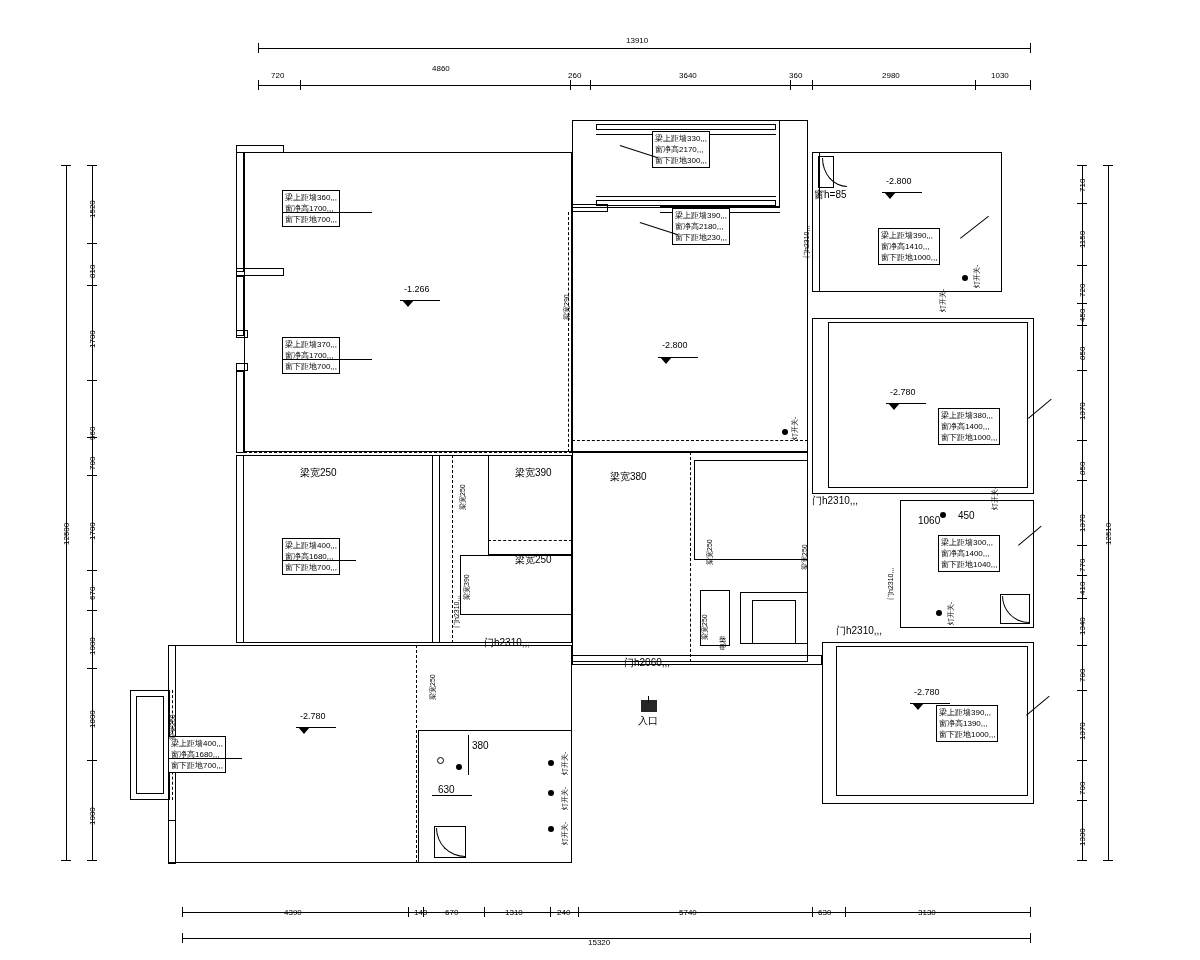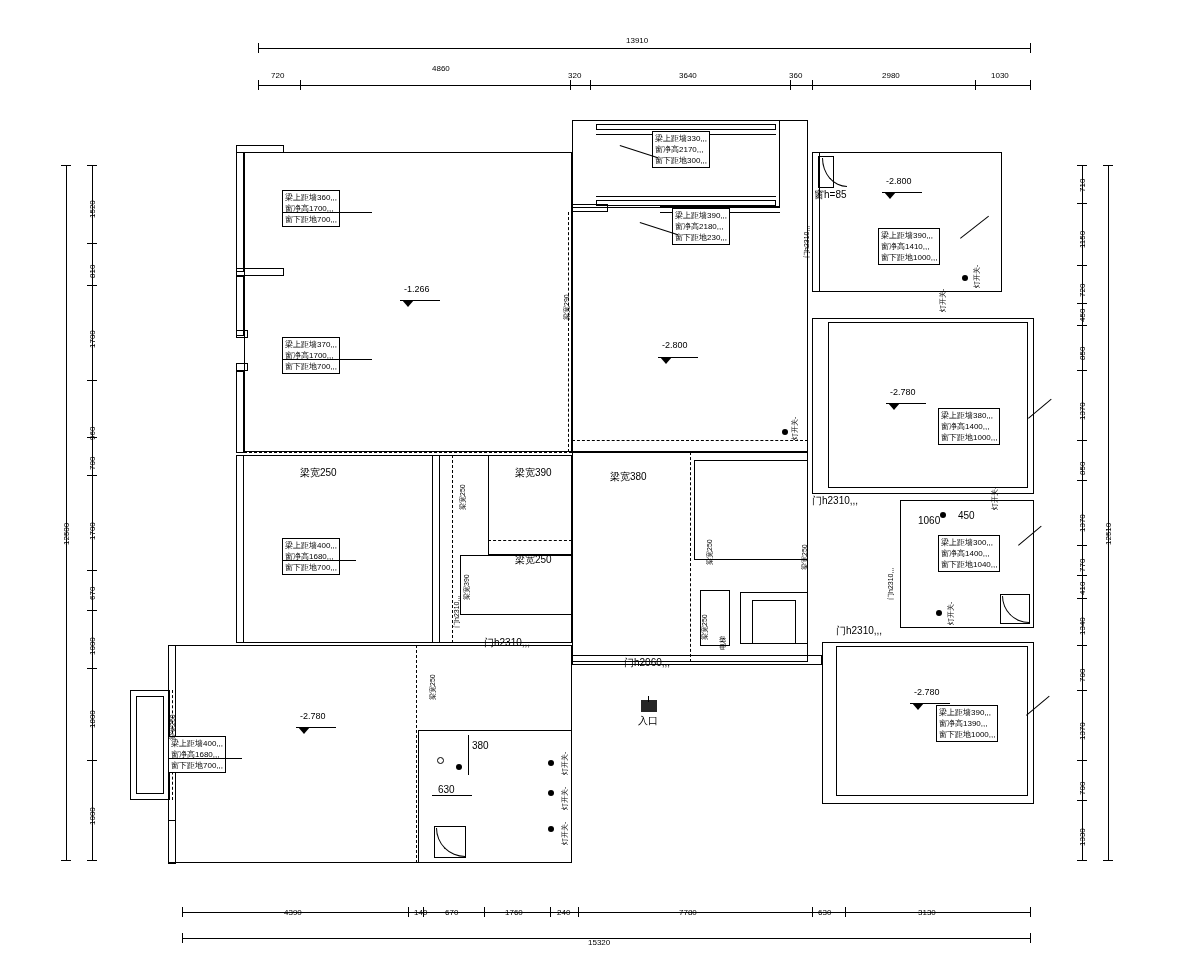--- a/index.html
+++ b/index.html
@@ -47,21 +47,21 @@
   <div class="tick" style="left:258px;top:80px;"></div>
   <div class="tick" style="left:300px;top:80px;"></div>
   <div class="tick" style="left:570px;top:80px;"></div>
   <div class="tick" style="left:590px;top:80px;"></div>
   <div class="tick" style="left:790px;top:80px;"></div>
   <div class="tick" style="left:812px;top:80px;"></div>
   <div class="tick" style="left:975px;top:80px;"></div>
   <div class="tick" style="left:1030px;top:80px;"></div>
   <div class="dim" style="left:271px;top:71px;">720</div>
   <div class="dim" style="left:424px;top:64px;margin-left:8px;">4860</div>
-  <div class="dim" style="left:568px;top:71px;">320</div>
+  <div class="dim" style="left:568px;top:71px;">260</div>
   <div class="dim" style="left:679px;top:71px;text-align:right;">3640</div>
   <div class="dim" style="left:789px;top:71px;">360</div>
   <div class="dim" style="left:882px;top:71px;">2980</div>
   <div class="dim" style="left:991px;top:71px;">1030</div>
 
   <div class="ln v" style="left:66px;top:165px;width:1px;height:695px;"></div>
   <div class="tickh" style="left:61px;top:165px;"></div>
   <div class="tickh" style="left:61px;top:860px;"></div>
   <div class="dimv" style="left:62px;top:545px;transform:rotate(-90deg);">12500</div>
 
@@ -132,23 +132,23 @@
   <div class="tick" style="left:423px;top:907px;"></div>
   <div class="tick" style="left:484px;top:907px;"></div>
   <div class="tick" style="left:550px;top:907px;"></div>
   <div class="tick" style="left:578px;top:907px;"></div>
   <div class="tick" style="left:812px;top:907px;"></div>
   <div class="tick" style="left:845px;top:907px;"></div>
   <div class="tick" style="left:1030px;top:907px;"></div>
   <div class="dim" style="left:284px;top:908px;">4390</div>
   <div class="dim" style="left:414px;top:908px;">140</div>
   <div class="dim" style="left:445px;top:908px;">670</div>
-  <div class="dim" style="left:505px;top:908px;">1760</div>
+  <div class="dim" style="left:505px;top:908px;">1310</div>
   <div class="dim" style="left:557px;top:908px;">240</div>
-  <div class="dim" style="left:679px;top:908px;">7780</div>
+  <div class="dim" style="left:679px;top:908px;">5740</div>
   <div class="dim" style="left:818px;top:908px;">630</div>
   <div class="dim" style="left:918px;top:908px;">3130</div>
 
   <div class="ln h" style="left:182px;top:938px;width:848px;"></div>
   <div class="tick" style="left:182px;top:933px;"></div>
   <div class="tick" style="left:1030px;top:933px;"></div>
   <div class="dim" style="left:588px;top:938px;">15320</div>
 
   <div class="wall" style="left:236px;top:145px;width:48px;height:8px;"></div>
   <div class="wall" style="left:236px;top:152px;width:8px;height:120px;"></div>

